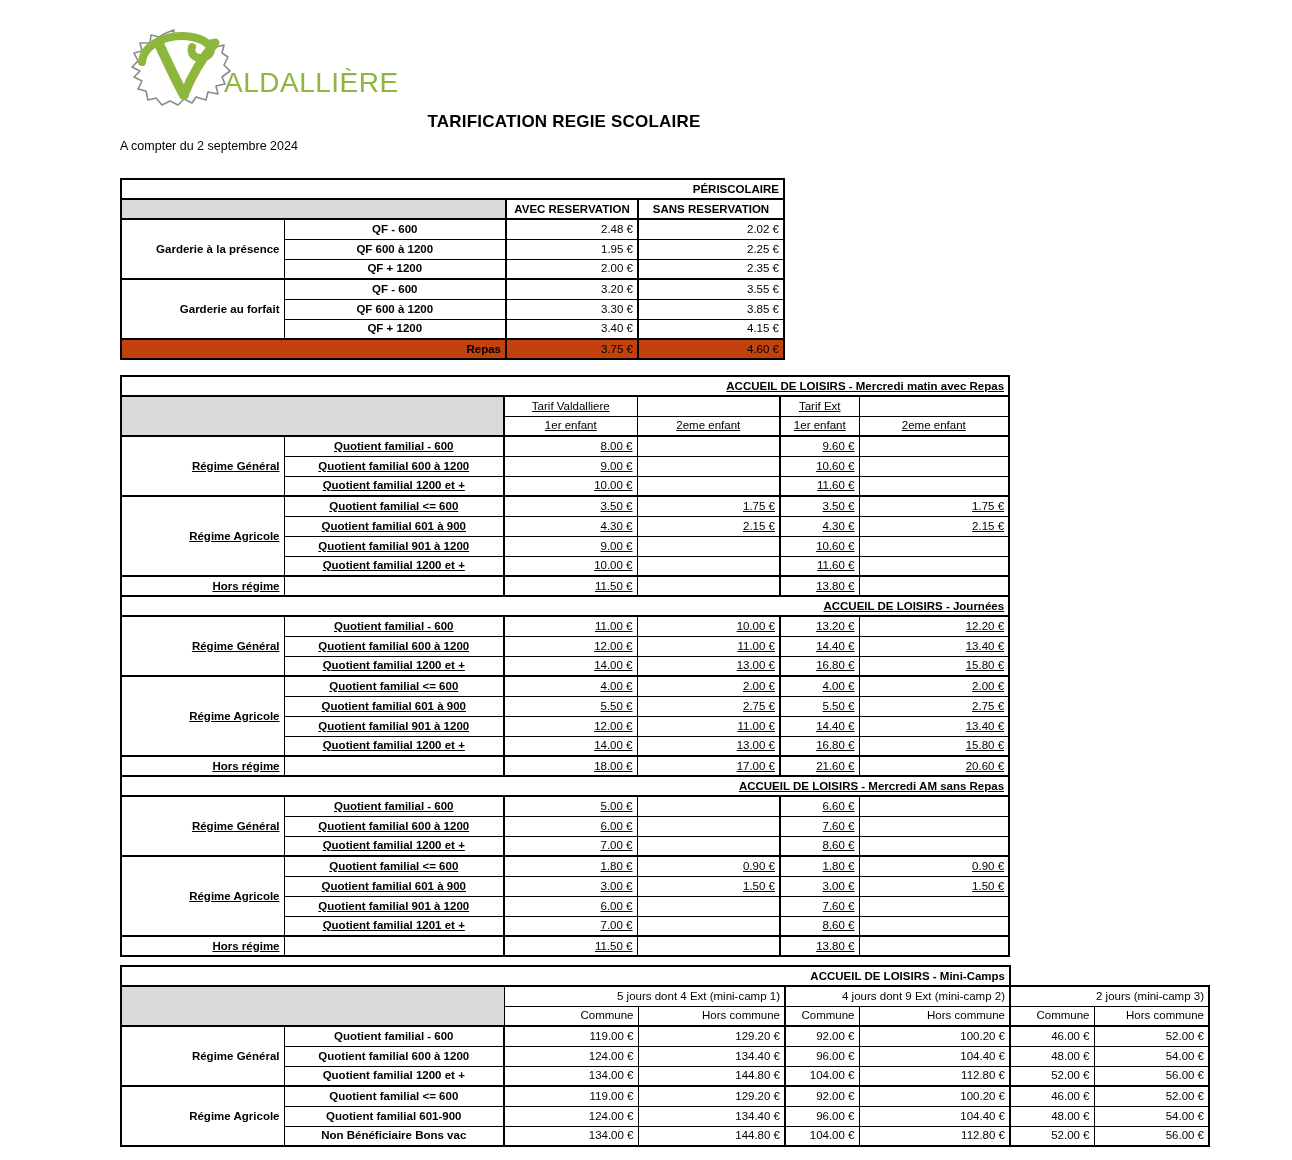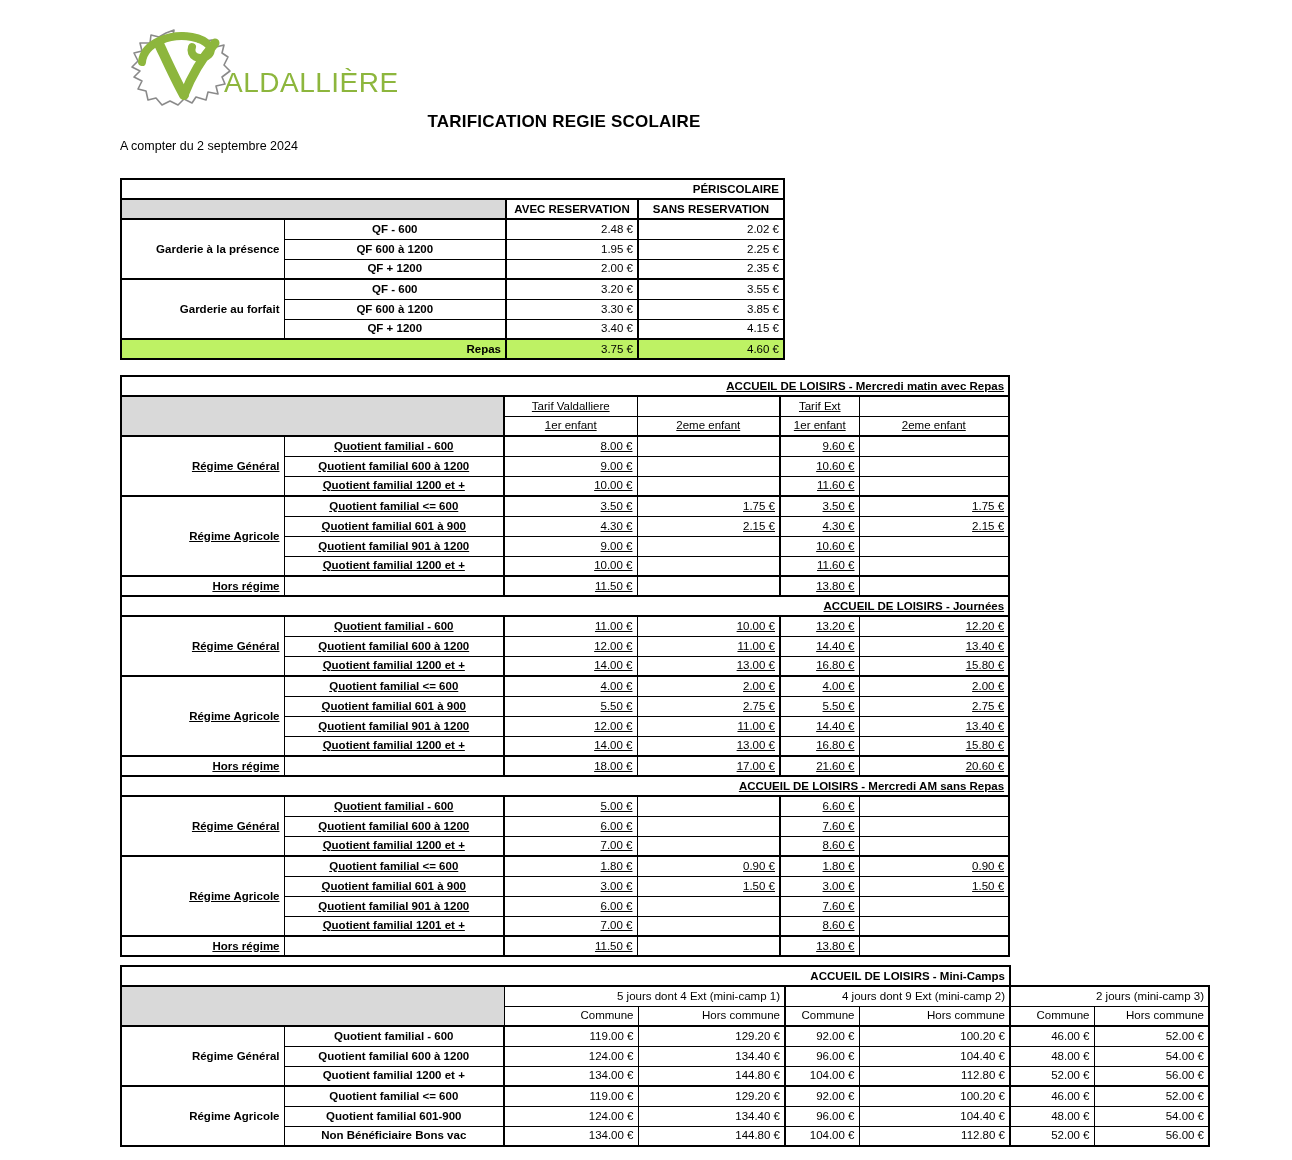--- a/index.html
+++ b/index.html
@@ -14,21 +14,21 @@
   td{
     border:1px solid #000;height:20px;box-sizing:border-box;
     padding:0 4px;font-size:11.5px;line-height:13px;
     overflow:hidden;white-space:nowrap;vertical-align:middle;
   }
   .b{font-weight:bold;}
   .c{text-align:right;}
   .l{text-align:center;}
   .r{text-align:right;}
   .gray{background:#d9d9d9;}
-  .peach{background:#bef264;}
+  .peach{background:#c2410c;}
   
   .br2{border-right:2px solid #000;}
   .bl2{border-left:2px solid #000;}
   .bt2{border-top:2px solid #000;}
   .bb2{border-bottom:2px solid #000;}
   tr.hb>td{border-bottom:2px solid #000;}
   .outer{border:2px solid #000;}
   .nob{border:none;background:#fff;}
   
   .doc-title{left:120px;top:112px;width:888px;text-align:center;font-size:17px;font-weight:bold;letter-spacing:0.2px;}

